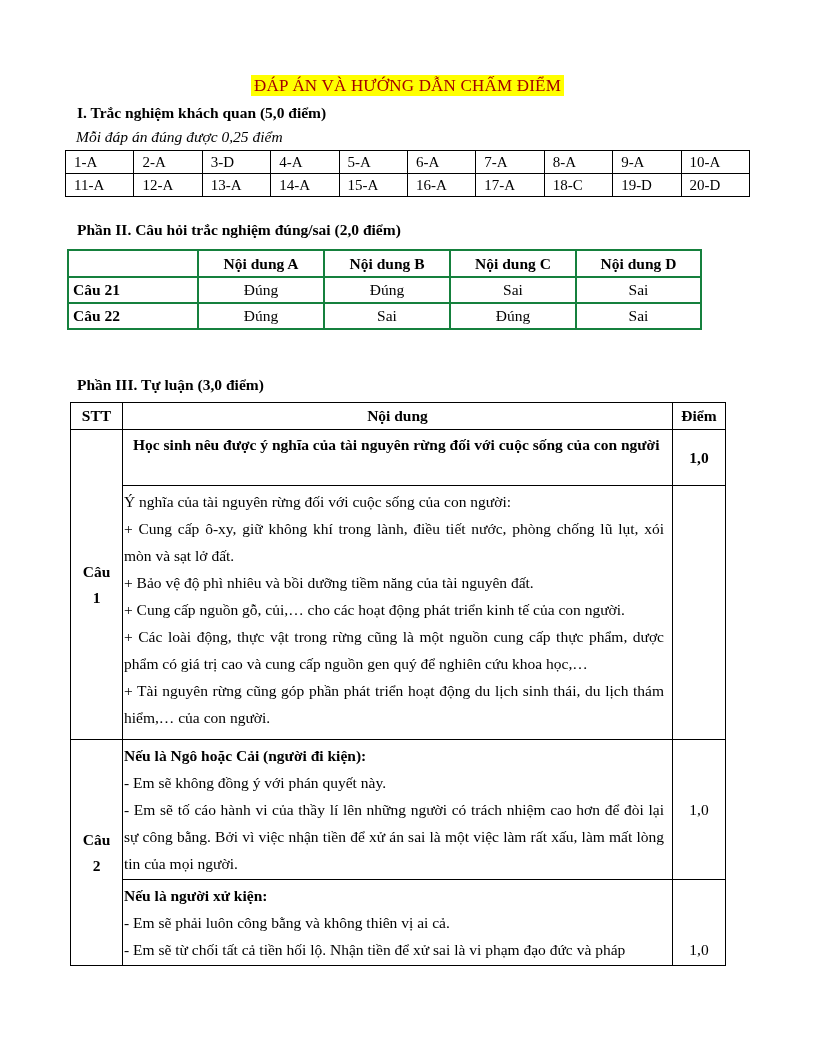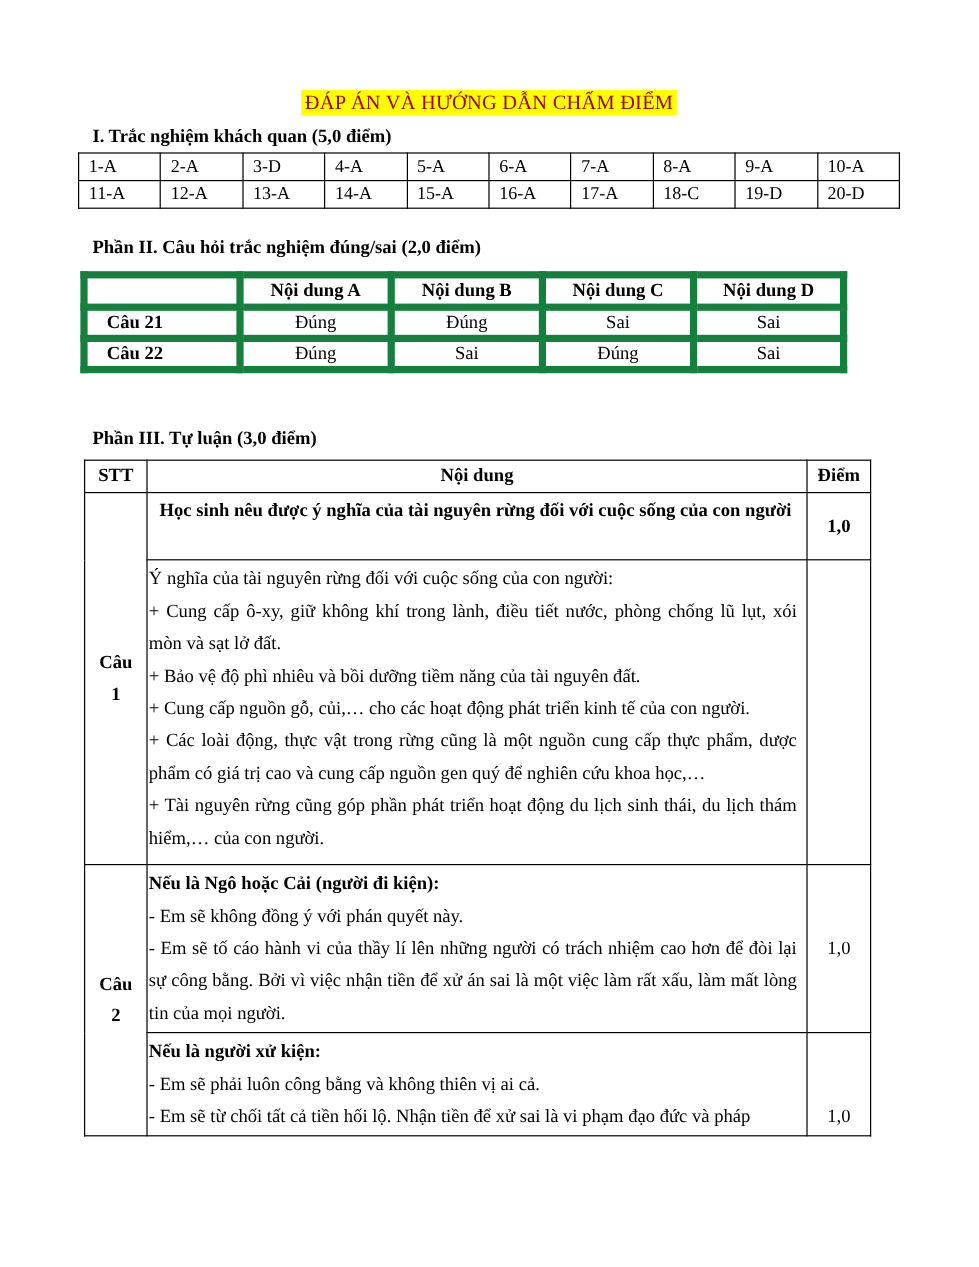--- a/index.html
+++ b/index.html
@@ -37,23 +37,23 @@
   .tbl-answers{width:685px;margin-top:3px;table-layout:fixed;}
   .tbl-answers td{
     border:1px solid #000;
     font-size:15px;height:23px;
     padding:1px 2px 1px 8px;
     text-align:left;vertical-align:middle;
   }
 
   
   .tbl-tf{width:633px;margin-left:2px;margin-top:9px;table-layout:fixed;}
-  .tbl-tf th,.tbl-tf td{border:6px solid #15803d;font-size:15.5px;vertical-align:middle;}
+  .tbl-tf th,.tbl-tf td{border:2px solid #15803d;font-size:15.5px;vertical-align:middle;}
   .tbl-tf th{font-weight:bold;text-align:center;height:27px;}
-  .tbl-tf td.row-label{font-weight:bold;text-align:left;padding-left:16px;height:26px;}
+  .tbl-tf td.row-label{font-weight:bold;text-align:left;padding-left:4px;height:26px;}
   .tbl-tf td.tf-val{text-align:center;height:16px;}
 
   
   .tbl-essay{width:655px;margin-left:5px;margin-top:7px;table-layout:fixed;}
   .tbl-essay th,.tbl-essay td{border:1px solid #000;font-size:15.5px;vertical-align:top;}
   .tbl-essay th{font-weight:bold;text-align:center;height:26px;vertical-align:middle;line-height:24px;}
   .tbl-essay td.stt-cell{
     font-weight:bold;text-align:center;vertical-align:middle;line-height:26px;
   }
   .tbl-essay td.req-cell{
@@ -78,20 +78,21 @@
 <body>
 
 <div class="page">
   <div class="content">
 
     <div class="title-wrap">
       <span class="title-hl">ĐÁP ÁN VÀ HƯỚNG DẪN CHẤM ĐIỂM</span>
     </div>
 
     <p class="h-bold h1">I. Trắc nghiệm khách quan (5,0 điểm)</p>
+    <p class="note-italic">Mỗi đáp án đúng được 0,25 điểm</p>
 
     <table class="tbl-answers">
       <tbody>
         <tr>
           <td>1-A</td>
           <td>2-A</td>
           <td>3-D</td>
           <td>4-A</td>
           <td>5-A</td>
           <td>6-A</td>

